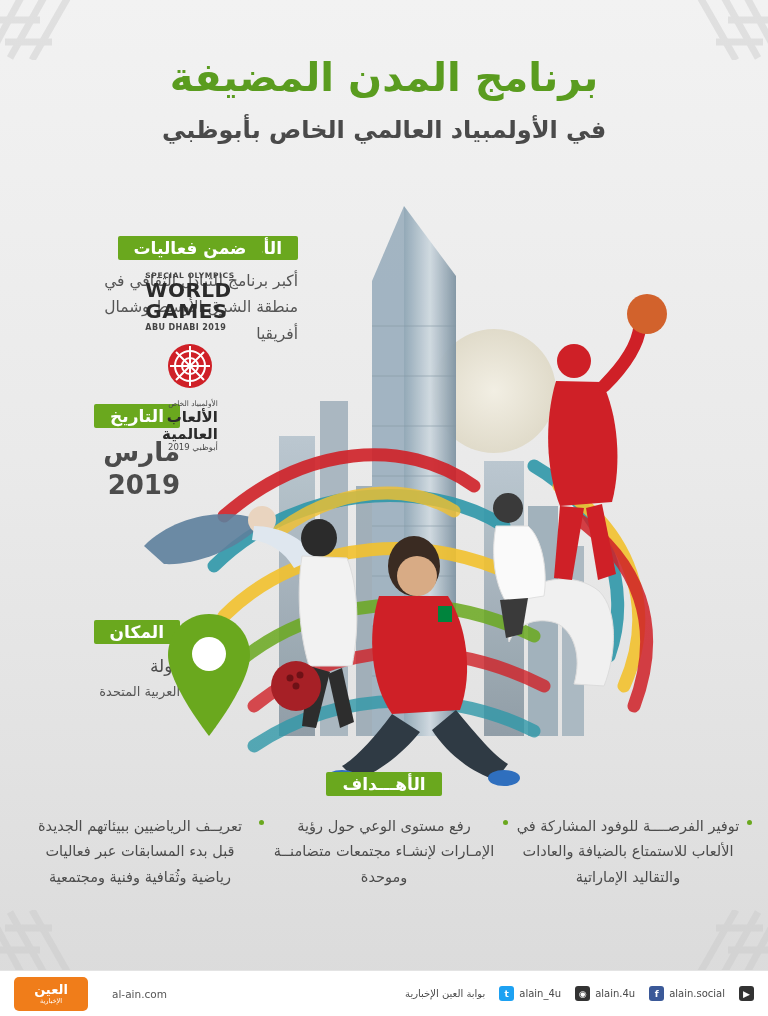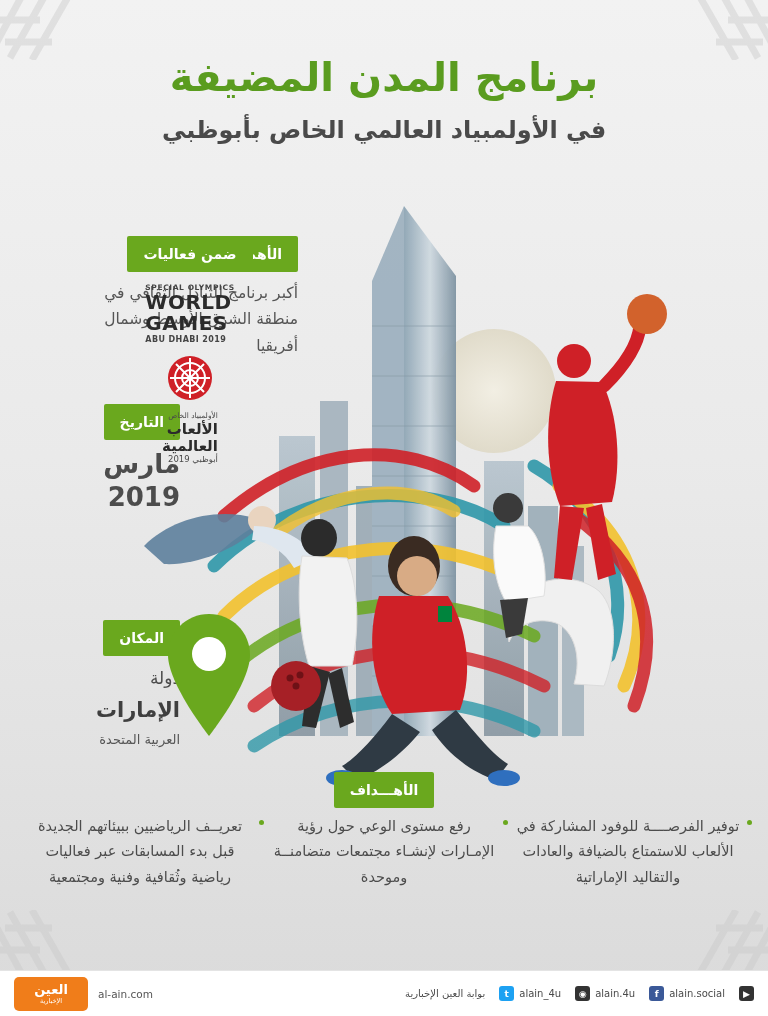--- a/index.html
+++ b/index.html
@@ -43,23 +43,23 @@
     font-size: 24px; font-weight: bold; color: #4a4a4a;
     direction: rtl;
     text-align: center;
   }
 
   
   .chip {
     display: inline-block;
     background: #6aa81e;
     color: #ffffff;
-    font-size: 14px;
+    font-size: 17px;
     font-weight: bold;
-    padding: 10px 16px;
+    padding: 2px 16px;
     border-radius: 2px;
     letter-spacing: 2px;
     white-space: nowrap;
   }
 
   
   .block { position: absolute; direction: rtl; }
   .block .body {
     margin-top: 8px;
     color: #4c4c4c;
@@ -134,21 +134,21 @@
   .socials { display: flex; align-items: center; gap: 14px; direction: ltr; }
   .social { display: flex; align-items: center; gap: 5px; }
   .social .sicon {
     width: 15px; height: 15px; border-radius: 3px; background: #333;
     display: flex; align-items: center; justify-content: center;
     color: #fff; font-size: 9px; font-weight: bold;
   }
   .social .sname { font-size: 10px; color: #4a4a4a; }
   .footer-portal { font-size: 10px; color: #4a4a4a; margin-right: 14px; direction: rtl; }
   .footer-spacer { flex: 1; }
-  .footer-site { font-size: 10.5px; color: #555; margin-left: 10px; }
+  .footer-site { font-size: 10.5px; color: #555; margin-left: 24px; }
   .brand {
     width: 74px; height: 34px; border-radius: 5px;
     background: #f07d1a;
     display: flex; flex-direction: column; align-items: center; justify-content: center;
     color: #fff; line-height: 1;
   }
   .brand .b1 { font-size: 13px; font-weight: bold; }
   .brand .b2 { font-size: 6.5px; margin-top: 2px; }
 </style>
 </head>
@@ -311,21 +311,20 @@
     <div class="body">
       <div>مارس</div>
       <div>2019</div>
     </div>
   </div>
 
   <div class="block" id="block-place">
     <span class="chip">المكان</span>
     <div class="body">
       <div class="line1">دولة</div>
-      <div class="line2">الإمارات</div>
       <div class="line3">العربية المتحدة</div>
     </div>
   </div>
 
   <svg style="position:absolute; top:612px; left:166px; width:86px; height:126px;" viewBox="0 0 86 126">
     <path d="M43 2 C20 2 2 20 2 43 C2 72 43 124 43 124 C43 124 84 72 84 43 C84 20 66 2 43 2 Z" fill="#6aa81e"></path>
     <circle cx="43" cy="42" r="17" fill="#ffffff"></circle>
   </svg>
 
   <div class="block" id="block-events">

